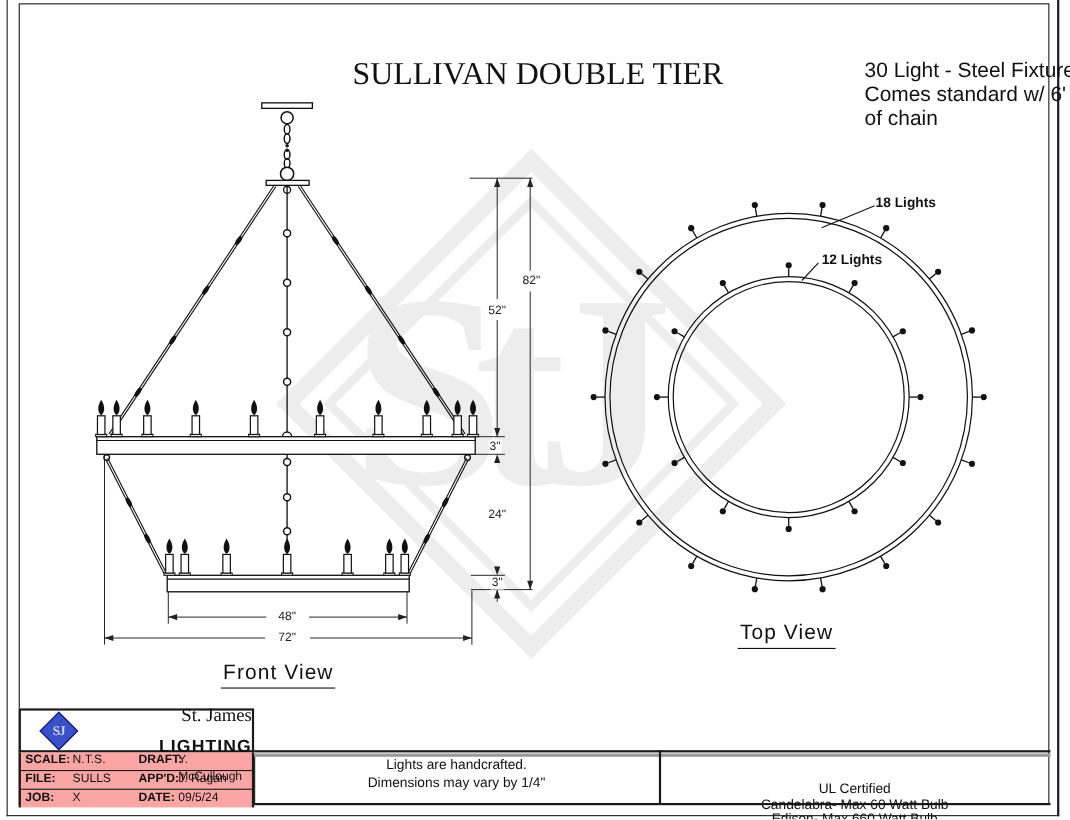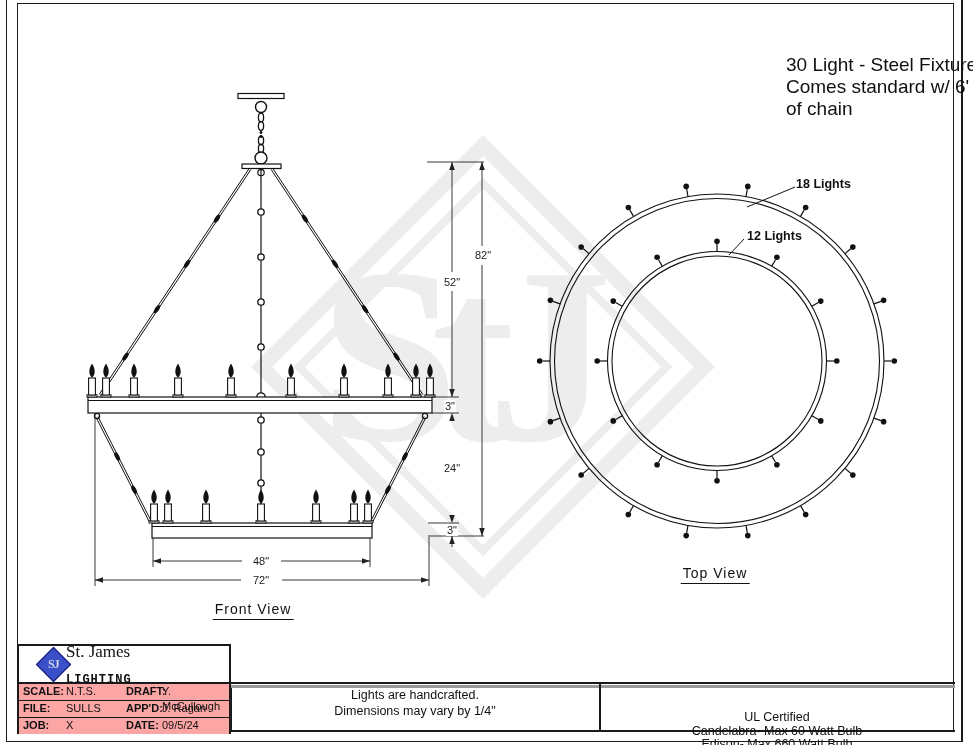--- a/index.html
+++ b/index.html
@@ -19,35 +19,35 @@
   svg.dwg{position:absolute;left:0;top:0;z-index:1;}
   
   .txt{position:absolute;z-index:2;white-space:nowrap;}
   .title1{left:489px;top:13px;transform:translateX(-50%);
         font-family:"Liberation Serif",serif;font-size:31px;}
   .title2{left:489px;top:51px;transform:translateX(-50%);
         font-family:"Liberation Serif",serif;font-size:29px;}
   .spec{left:770px;top:54px;font-family:Liberation Sans, sans-serif;font-size:19px;line-height:22px;margin-left:16px;}
   .dim{font-size:11px;color:#222;background:#fff;padding:0 1px;transform:translateX(-50%);}
   .ringlab{font-size:12.5px;color:#111;}
-  .viewlab{font-size:14px;letter-spacing:1px;border-bottom:1px solid #111;
+  .viewlab{font-size:19px;letter-spacing:1px;border-bottom:1px solid #111;
         padding:0 2px 2px 2px;transform:translateX(-50%);}
   
   .tb-line-black{left:17px;top:682px;width:938px;height:1.5px;}
   .tb-line-gray{position:absolute;left:17px;top:684.5px;width:938px;height:3.5px;background:#9a9a9a;z-index:2;}
   .company-box{position:absolute;left:17px;top:644px;width:214px;height:40px;
         border:2px solid #1a1a1a;box-sizing:border-box;background:#fff;z-index:3;
         display:flex;align-items:center;}
   .logo{width:23px;height:23px;margin-left:22px;background:#3a50c8;border:1.5px solid #14146e;
         transform:rotate(45deg);display:flex;align-items:center;justify-content:center;flex:none;}
   .logo span{transform:rotate(-45deg);font-family:"Liberation Serif",serif;font-weight:bold;
         font-size:12px;color:#cfd4ec;letter-spacing:-1px;}
-  .company-names{flex:1;text-align:left;line-height:1;}
+  .company-names{flex:1;text-align:right;line-height:1;}
   .company-name{font-family:"Liberation Serif",serif;font-size:17px;}
-  .company-div{font-family:Liberation Mono, monospace;font-weight:bold;font-size:12px;
+  .company-div{font-family:Liberation Sans, sans-serif;font-weight:bold;font-size:16px;
         letter-spacing:1px;margin-top:14px;}
   .tb-table{position:absolute;left:17px;top:684px;width:214px;z-index:3;background:#fca5a5;
         border-left:2px solid #1a1a1a;border-right:2px solid #1a1a1a;box-sizing:border-box;}
   .tb-row{position:relative;height:16px;border-bottom:1.5px solid #1a1a1a;font-size:11px;line-height:15px;}
   .tb-row .lab{position:absolute;font-weight:bold;}
   .tb-row .val{position:absolute;}
   .l1{left:4px;} .v1{left:47px;} .l2{left:107px;} .v2{left:143px;}
   .vline{position:absolute;width:1.5px;background:#1a1a1a;z-index:2;}
   .hline-bottom{left:17px;top:730px;width:938px;height:1.5px;z-index:2;}
   .craft-note{position:absolute;left:231px;top:688px;width:368px;text-align:center;
@@ -281,20 +281,21 @@
         <circle cx="836.8" cy="361.00000000000006" r="2.8" fill="#111"></circle>
         <line x1="811.8297817143961" y1="306.25000000000006" x2="818.3249722427794" y2="302.5000000000001" stroke="#111" stroke-width="1.2"></line>
         <circle cx="820.7498433733758" cy="301.1000000000001" r="2.8" fill="#111"></circle>
         <line x1="771.75" y1="266.17021828560394" x2="775.5" y2="259.6750277572207" stroke="#111" stroke-width="1.2"></line>
         <circle cx="776.9" cy="257.25015662662423" r="2.8" fill="#111"></circle>
         <line x1="795" y1="187" x2="747" y2="207" stroke="#111" stroke-width="1"></line>
         <line x1="744" y1="239" x2="729" y2="255" stroke="#111" stroke-width="1"></line>
       </g>
   </svg>
 
+  <div class="txt title2">SULLIVAN DOUBLE TIER</div>
   <div class="txt spec">
     <div>30 Light - Steel Fixture</div>
     <div>Comes standard w/ 6'</div>
     <div>of chain</div>
   </div>
 
   <div class="txt dim" style="left:483px;top:249px;">82"</div>
   <div class="txt dim" style="left:452px;top:276px;">52"</div>
   <div class="txt dim" style="left:450px;top:400px;">3"</div>
   <div class="txt dim" style="left:452px;top:462px;">24"</div>

